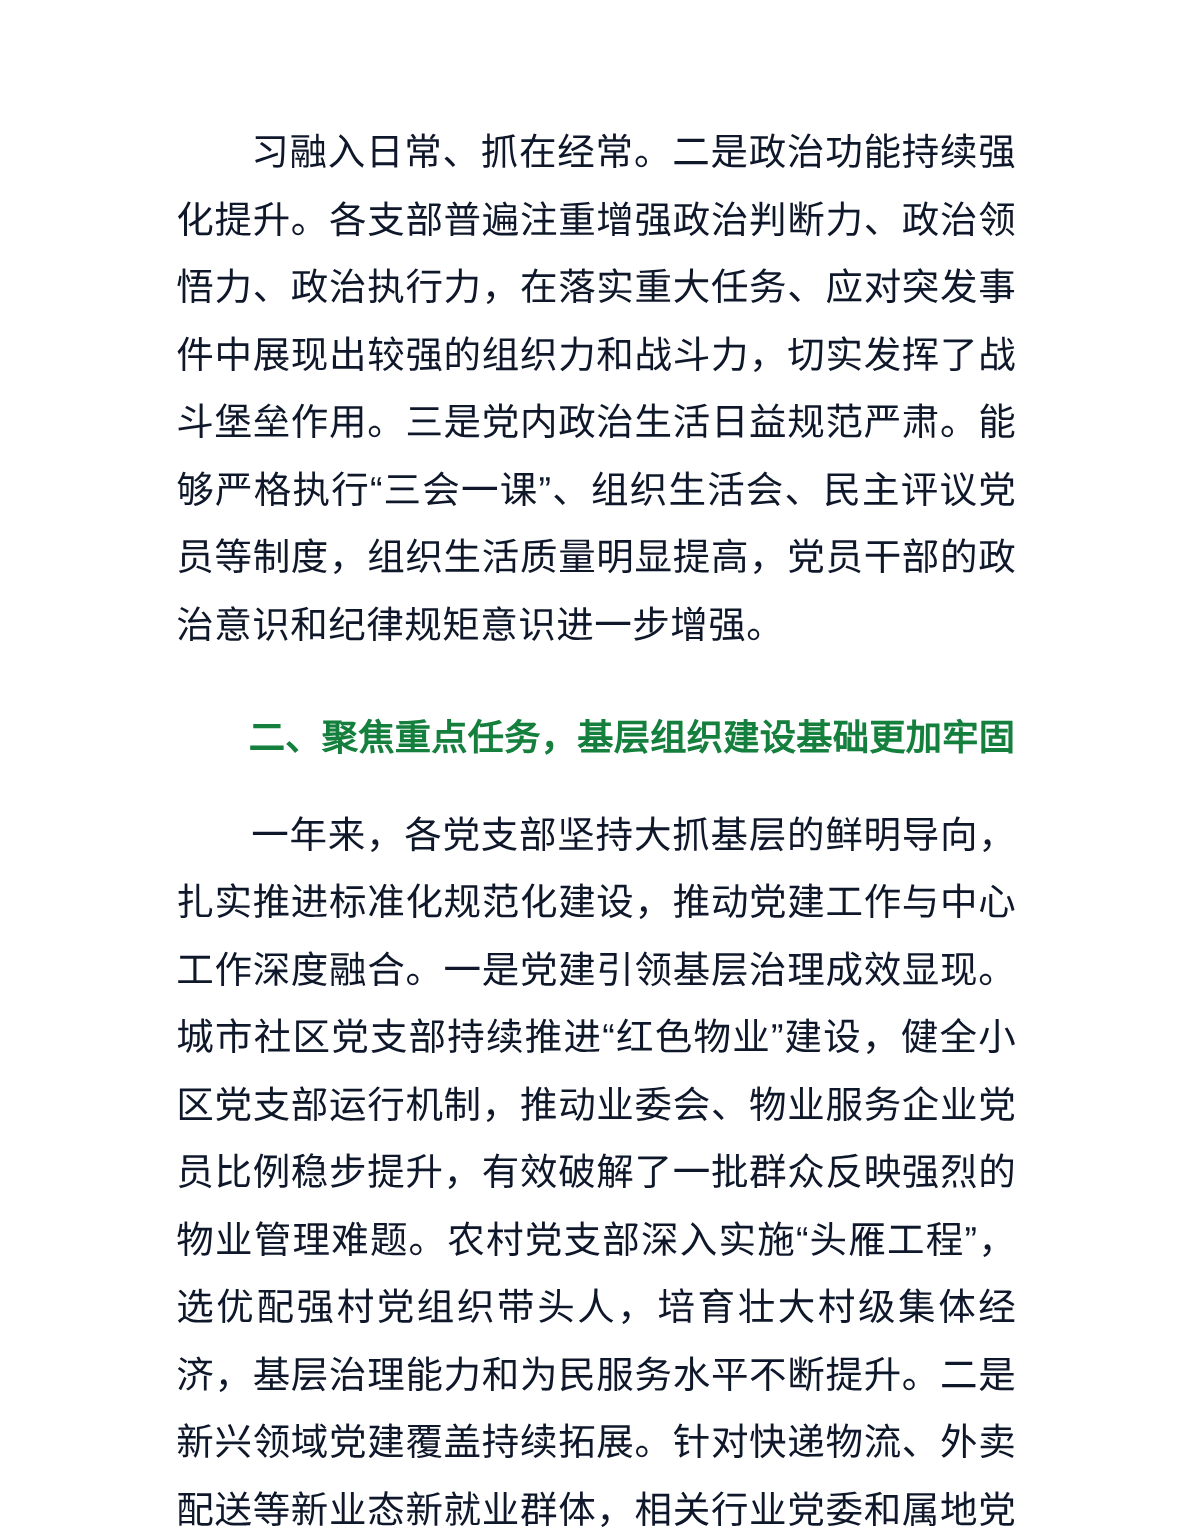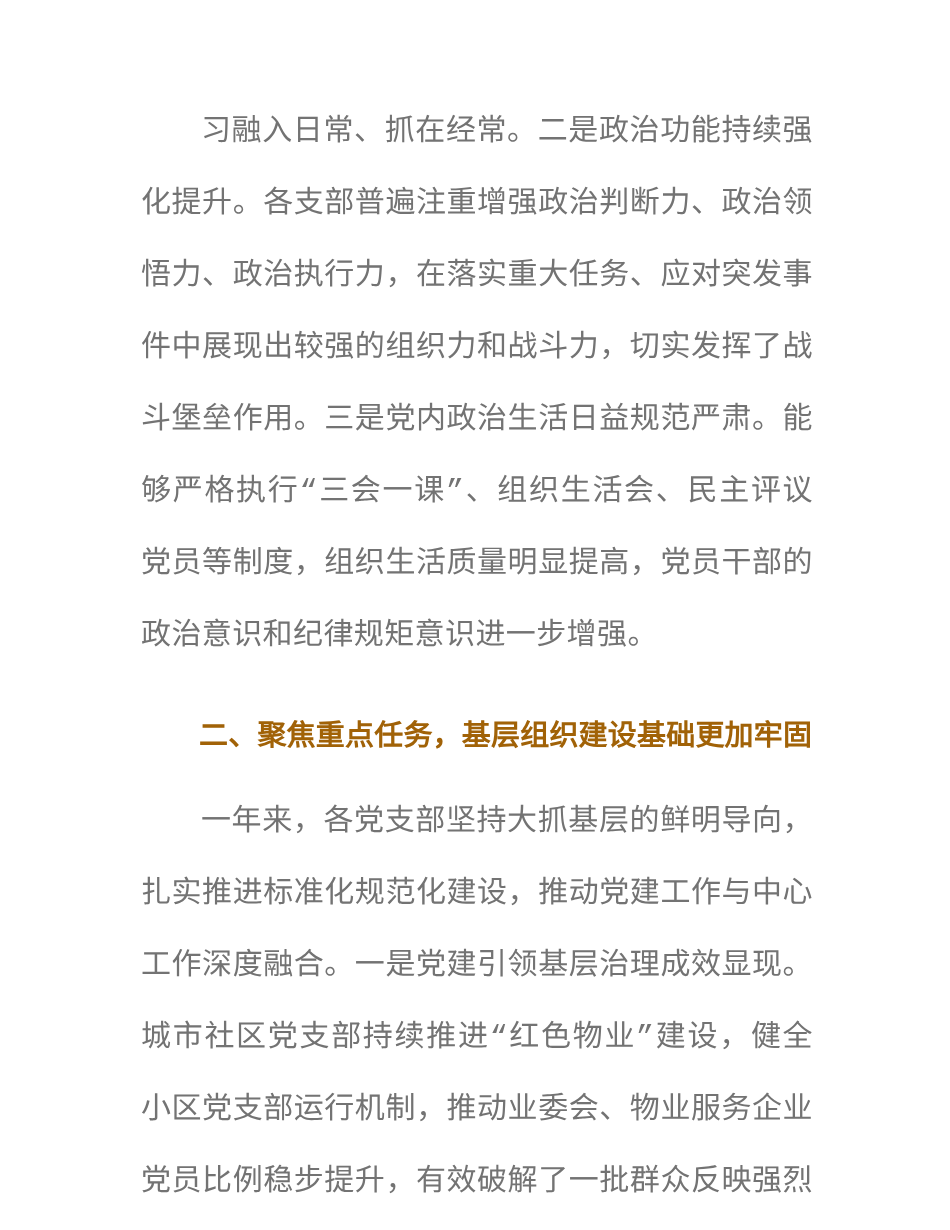--- a/index.html
+++ b/index.html
@@ -21,40 +21,40 @@
 
   .content {
     position: absolute;
     left: 141px;
     top: 96px;
     width: 672px;
   }
 
   
   .para {
-    font-family: Liberation Mono, monospace;
+    font-family: Liberation Sans, sans-serif;
     font-size: 30px;
-    line-height: 72px;
-    color: #737373;
+    line-height: 54px;
+    color: #0f172a;
     text-align: justify;
     text-justify: inter-character;
     text-indent: 60px;
     margin: 0;
     letter-spacing: 0.4px;
     word-break: break-all;
     -webkit-font-smoothing: antialiased;
   }
 
   
   .heading {
     font-family: "Liberation Sans", "DejaVu Sans", sans-serif;
     font-size: 29px;
     font-weight: bold;
     line-height: 54px;
-    color: #a16207;
+    color: #15803d;
     text-indent: 58px;
     margin: 0;
     letter-spacing: 0.2px;
     white-space: nowrap;
   }
 
   .gap-before-heading { height: 36px; }
   .gap-after-heading  { height: 24px; }
 
   .spacer { width: 100%; }

